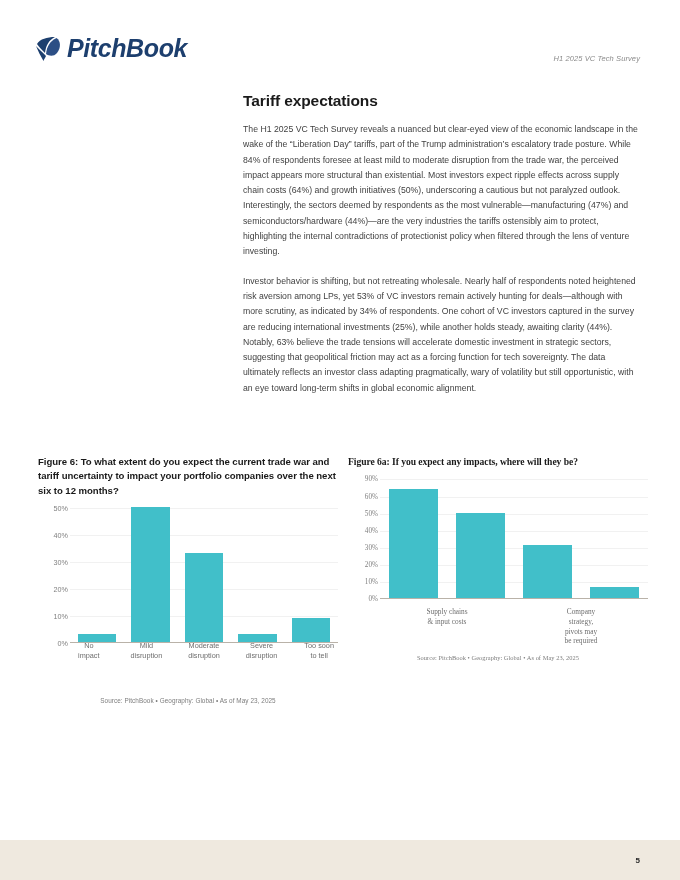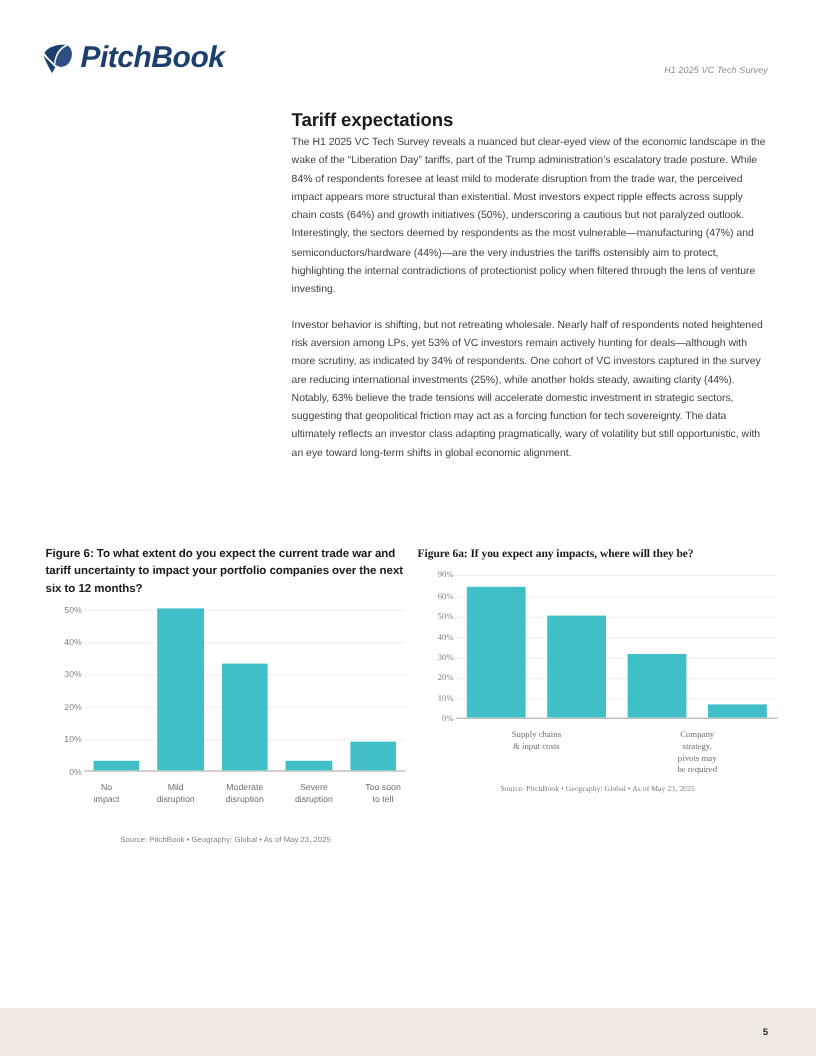--- a/index.html
+++ b/index.html
@@ -63,21 +63,21 @@
     position: absolute;
     left: 243px;
     top: 92px;
     width: 398px;
   }
 
   .article-title {
     font-size: 15.5px;
     font-weight: bold;
     color: #1a1a1a;
-    margin-bottom: 1px;
+    margin-bottom: 12px;
     letter-spacing: -0.1px;
   }
 
   .article p {
     font-size: 8.7px;
     line-height: 15.3px;
     color: #3f3f3f;
     margin-bottom: 14px;
     text-align: left;
   }
@@ -282,21 +282,21 @@
               <div class="bar" style="height: 89.1px; background: rgb(65, 191, 201);"></div>
             </div>
             <div class="bar-slot">
               <div class="bar" style="height: 8.1px; background: rgb(65, 191, 201);"></div>
             </div>
             <div class="bar-slot">
               <div class="bar" style="height: 24.3px; background: rgb(65, 191, 201);"></div>
             </div>
           </div>
         </div>
-      <div class="xlabels" id="xlabels-0" style="top: 143px; gap: 20px;">
+      <div class="xlabels" id="xlabels-0" style="top: 133px; gap: 20px;">
           <div class="xlabel">No
 impact</div>
           <div class="xlabel">Mild
 disruption</div>
           <div class="xlabel">Moderate
 disruption</div>
           <div class="xlabel">Severe
 disruption</div>
           <div class="xlabel">Too soon
 to tell</div>

